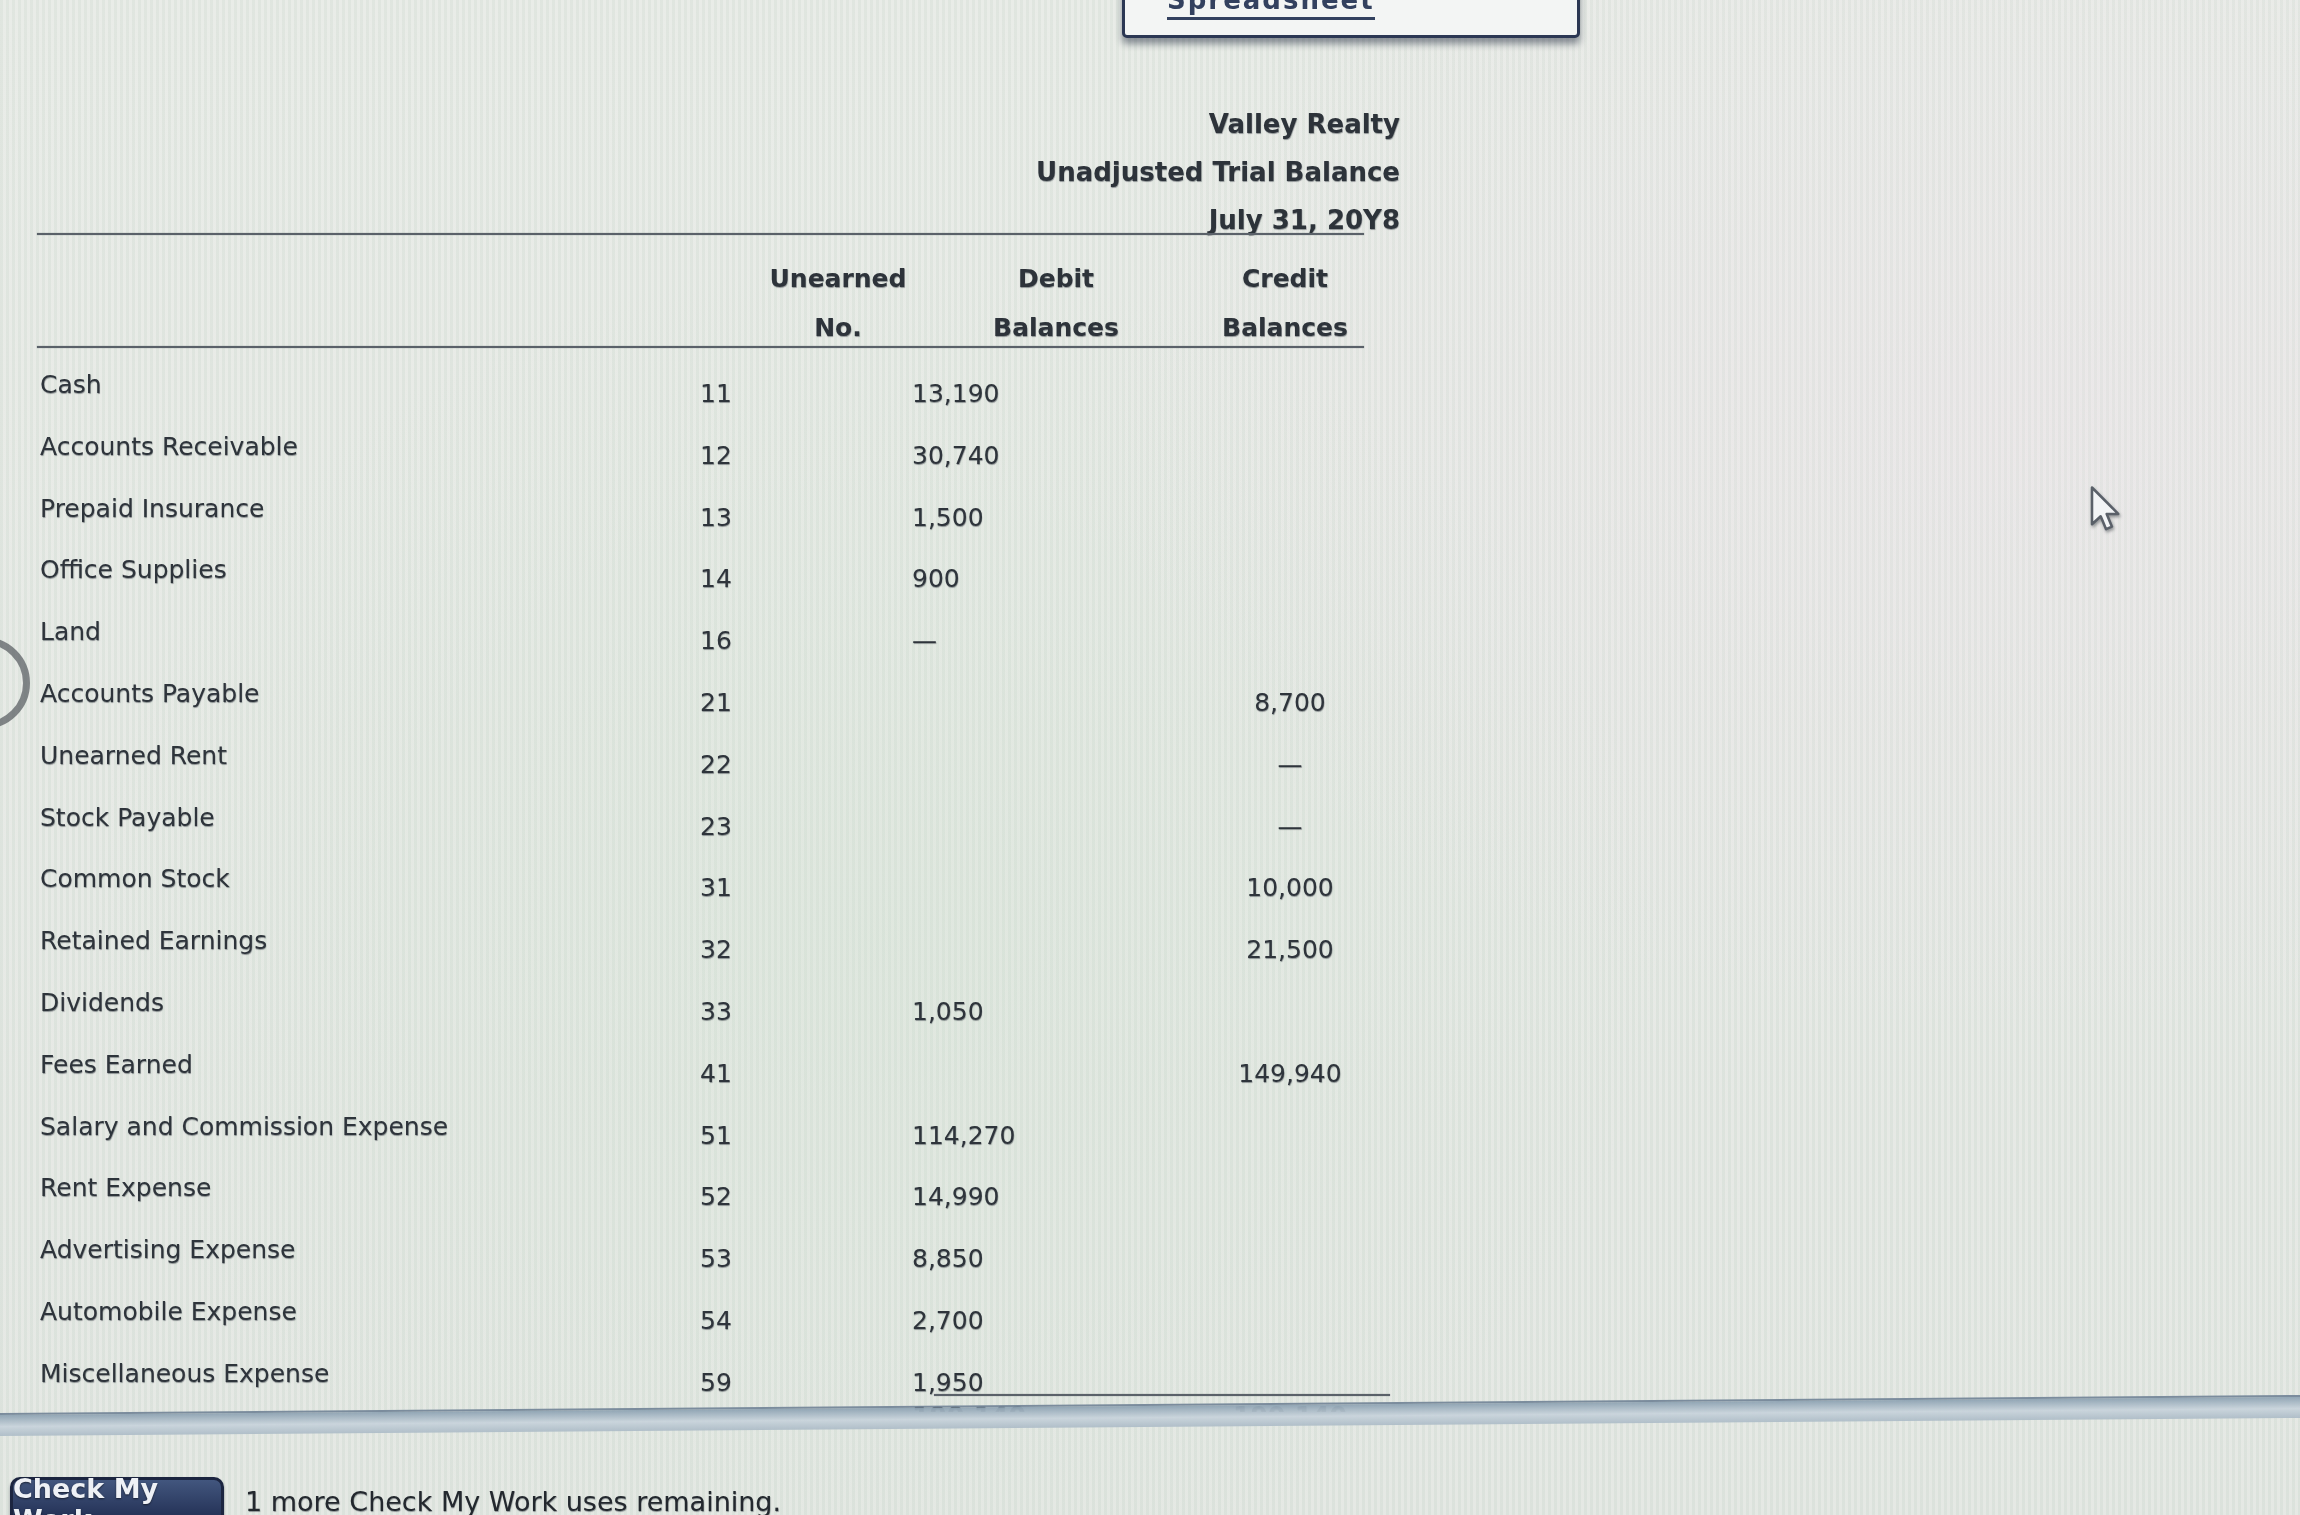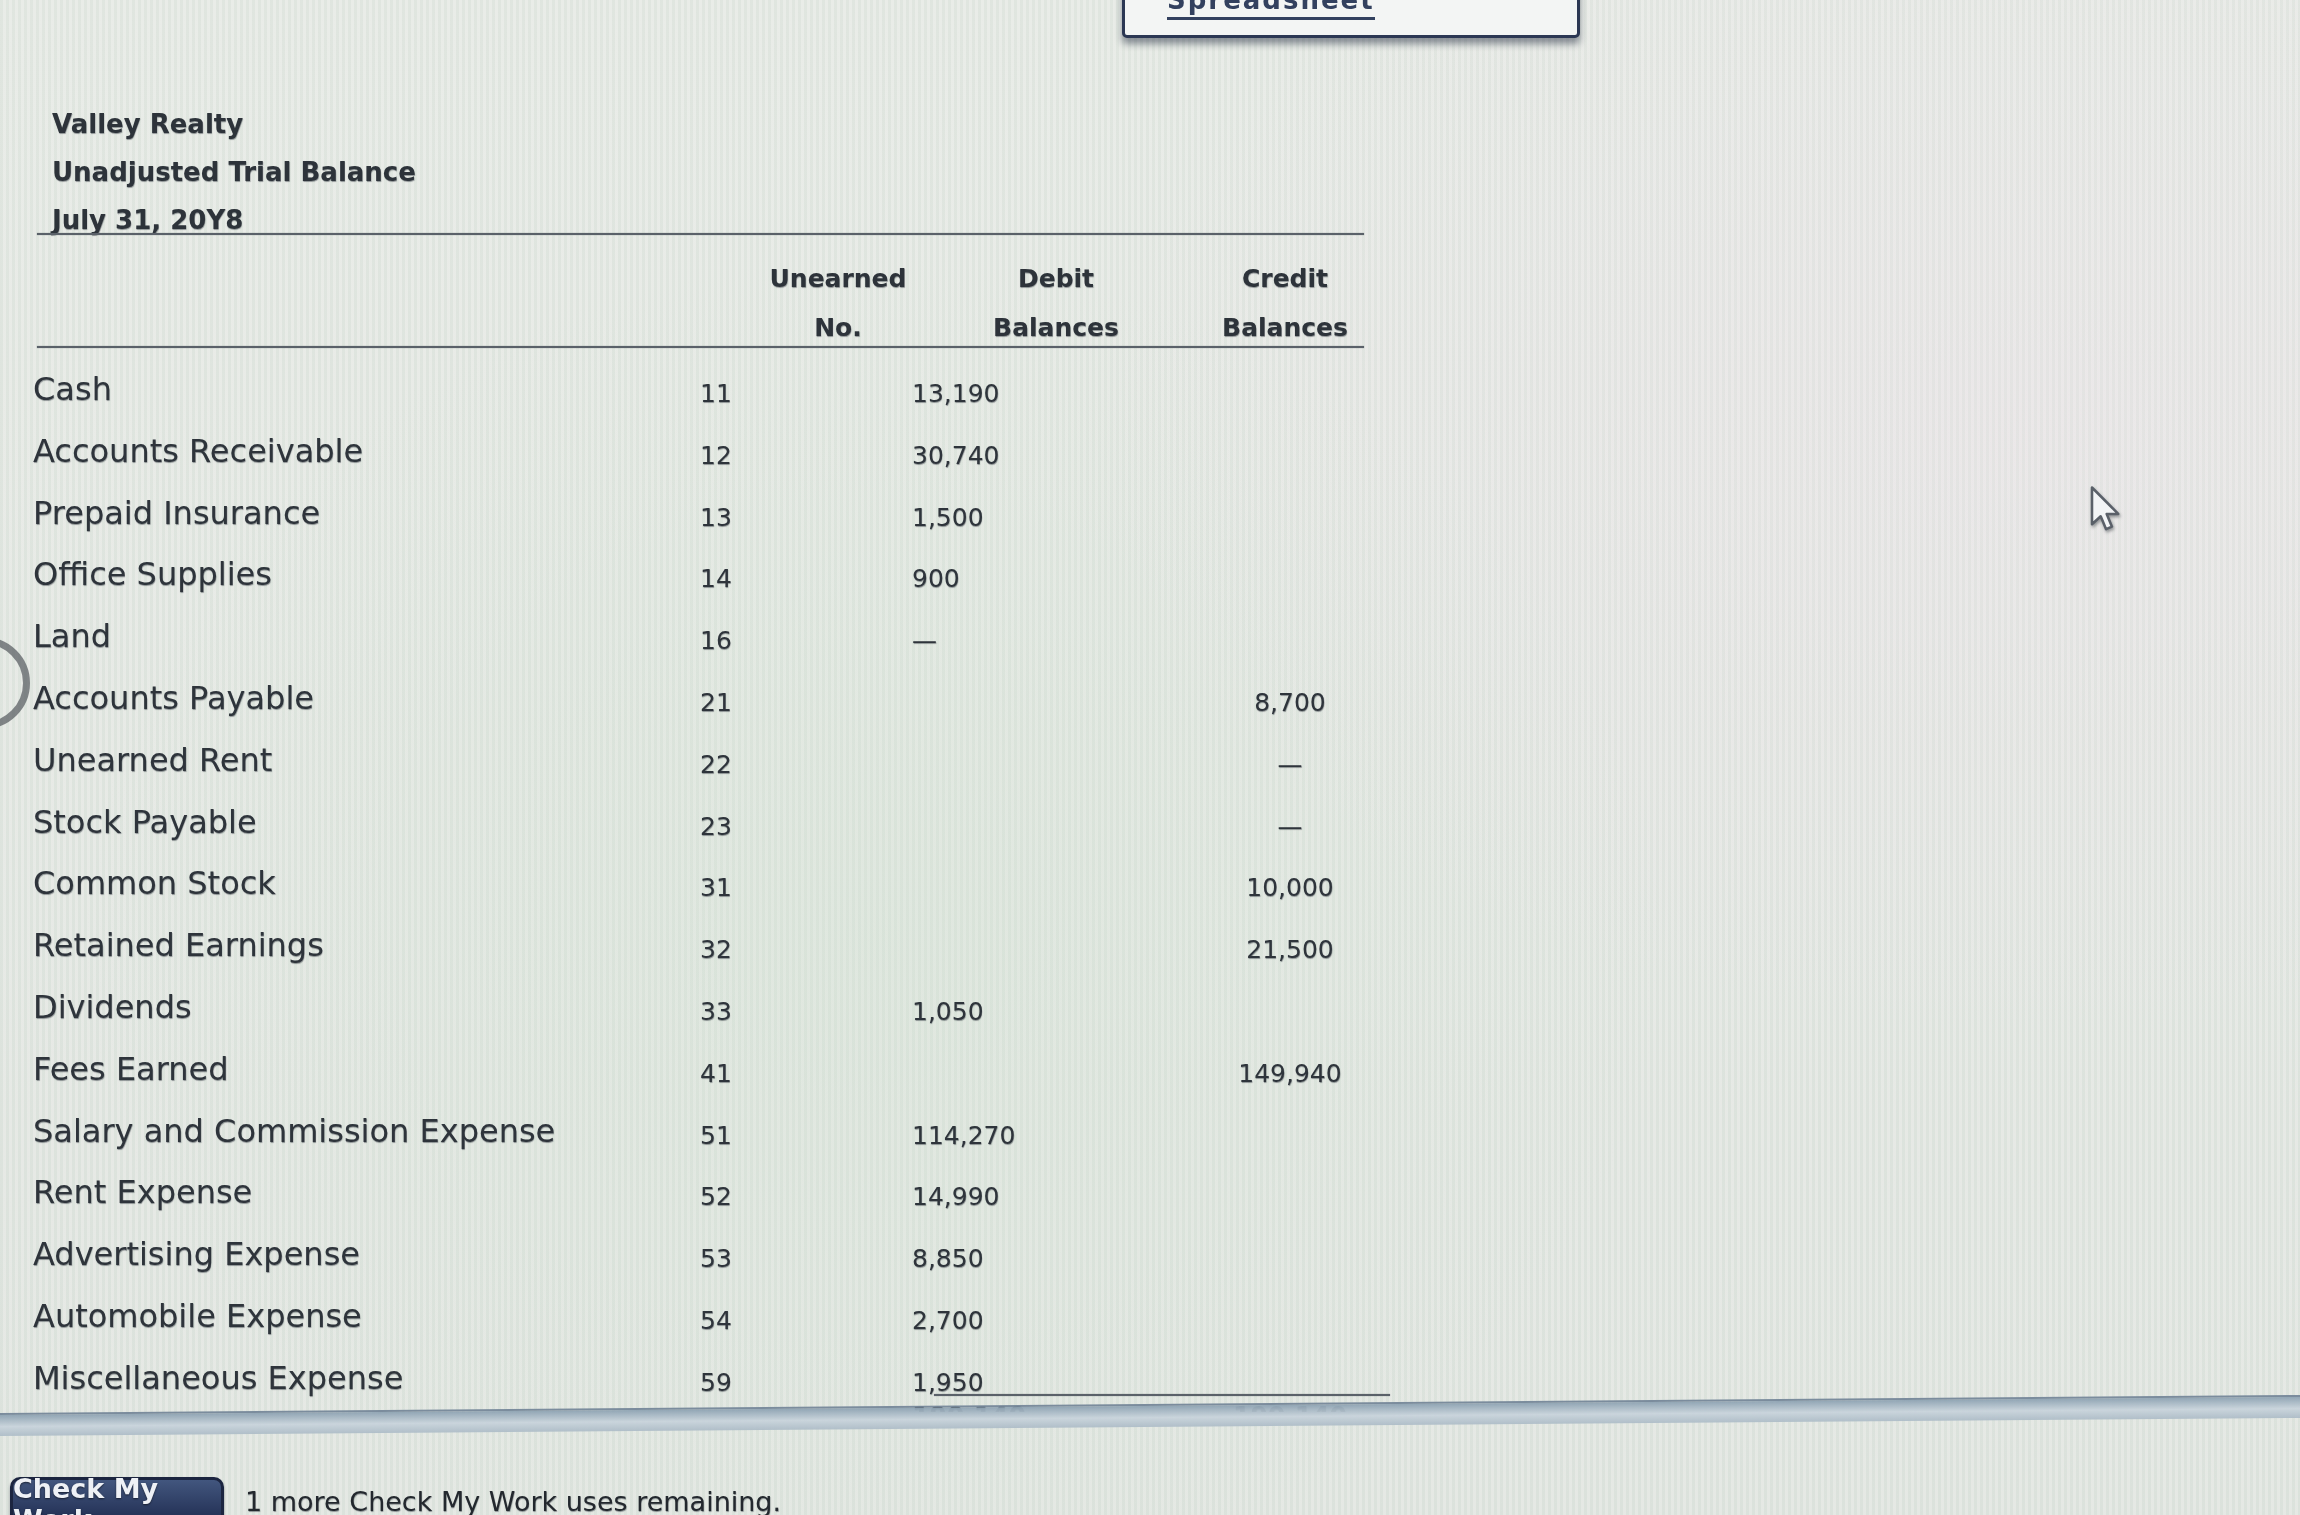--- a/index.html
+++ b/index.html
@@ -29,40 +29,40 @@
     font-size:26px; font-weight:700; letter-spacing:2px;
     color:#33415f; border-bottom:3px solid #33415f; padding-bottom:2px;
   }
 
   .intro{
     position:absolute; left:38px; top:34px;
     font-size:24px; font-weight:700; white-space:nowrap; color:#31373e;
   }
 
   .tb-title{
-    position:absolute; left:52px; top:100px; width:1362px;
-    text-align:left; font-weight:700; font-size:26px; line-height:48px; color:#2d333a;
+    position:absolute; left:38px; top:100px; width:1362px;
+    text-align:right; font-weight:700; font-size:26px; line-height:48px; color:#2d333a;
   }
 
   .rule{ position:absolute; height:2px; background:#5a6169; box-shadow:0 0 1px rgba(60,66,74,0.8); }
   #rule-top{ left:37px; top:233px; width:1327px; }
   #rule-under-headers{ left:37px; top:346px; width:1327px; }
   #rule-under-values{ left:934px; top:1394px; width:456px; }
 
   .col-head{
     position:absolute; top:254px; width:200px;
     text-align:center; font-weight:700; font-size:25px; line-height:49px; color:#2d333a;
   }
   #head-account{ left:738px; }
   #head-debit{ left:956px; }
   #head-credit{ left:1185px; }
 
   .rows{ position:absolute; left:0; top:368px; width:2300px; }
   .row{ position:relative; height:61.8px; }
-  .cell-name{ position:absolute; left:33px; top:2px; font-size:32px; }
+  .cell-name{ position:absolute; left:40px; top:2px; font-size:25px; }
   .cell-no{ position:absolute; left:700px; width:155px; top:11px; text-align:left; font-size:25px; }
   .cell-debit{ position:absolute; left:912px; width:203px; top:11px; text-align:left; font-size:25px; }
   .cell-credit{ position:absolute; left:1190px; width:200px; top:11px; text-align:center; font-size:25px; }
 
   
   .totals-clip{
     position:absolute; left:0; top:1399px; width:2300px; height:13px; overflow:hidden;
   }
   .totals-clip .cell-debit,.totals-clip .cell-credit{ top:2px; font-weight:700; }
 

